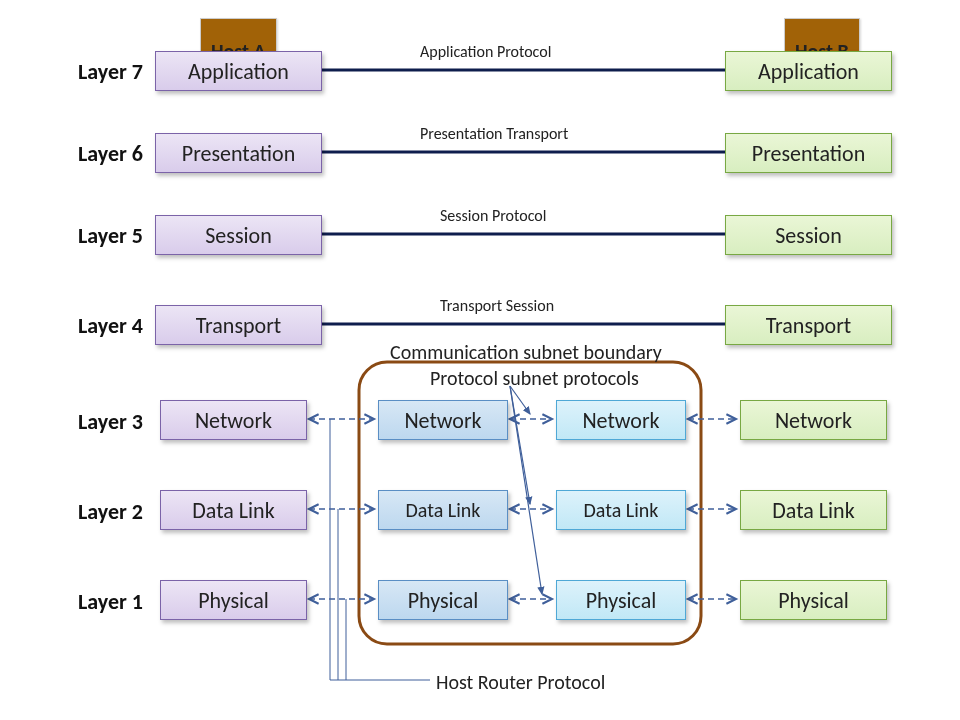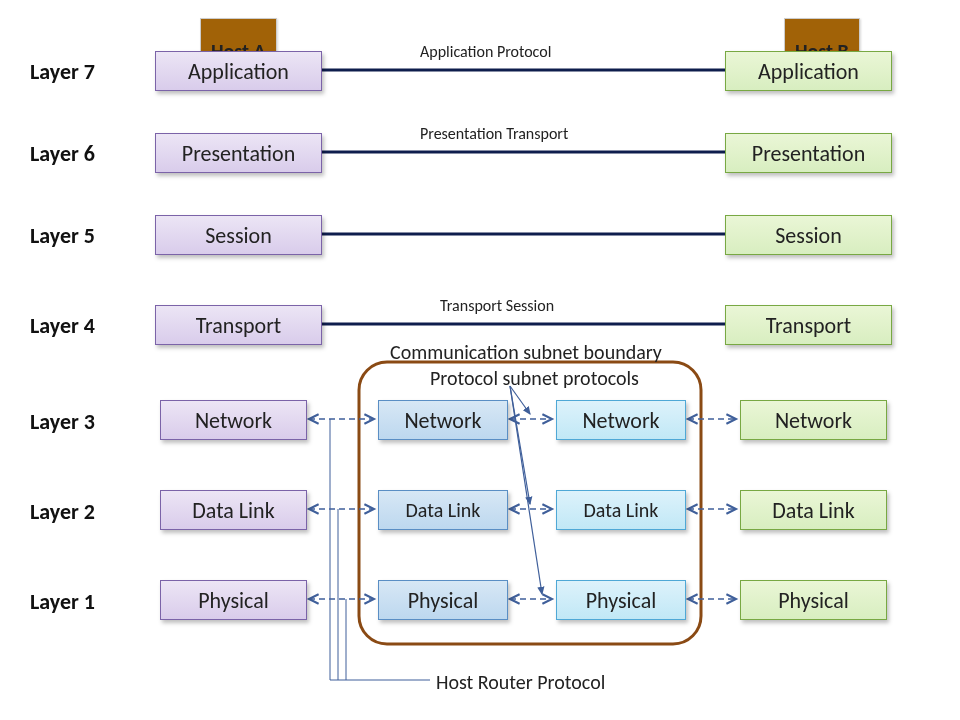--- a/index.html
+++ b/index.html
@@ -26,20 +26,21 @@
     border: 1px solid #ccc;
     padding: 20px 10px;
     color: #222;
     box-shadow: 1px 1px 2px rgba(0,0,0,0.15);
   }
   .layer-label {
     position: absolute;
     font-size: 22px;
     font-weight: 600;
     color: #111;
+    margin-left: 48px;
   }
   .nbox {
     position: absolute;
     height: 38px;
     border-width: 1px;
     border-style: solid;
     display: flex;
     align-items: center;
     justify-content: center;
     font-size: 22px;
@@ -130,20 +131,21 @@
   <div class="nbox purple" style="left:155px; top:51px; width:165px">Application</div>
   <div class="nbox green" style="left:725px; top:51px; width:165px">Application</div>
   <div class="proto-label" style="left:420px; top:42px; width:210px">Application Protocol</div>
 
   <div class="nbox purple" style="left:155px; top:133px; width:165px">Presentation</div>
   <div class="nbox green" style="left:725px; top:133px; width:165px">Presentation</div>
   <div class="proto-label" style="left:420px; top:124px; width:210px">Presentation Transport</div>
 
   <div class="nbox purple" style="left:155px; top:215px; width:165px">Session</div>
   <div class="nbox green" style="left:725px; top:215px; width:165px">Session</div>
+  <div class="proto-label" style="left:440px; top:206px; width:170px">Session  Protocol</div>
 
   <div class="nbox purple" style="left:155px; top:305px; width:165px">Transport</div>
   <div class="nbox green" style="left:725px; top:305px; width:165px">Transport</div>
   <div class="proto-label" style="left:440px; top:296px; width:180px">Transport  Session</div>
 
   <div class="note" style="left:390px; top:340px">Communication subnet boundary</div>
   <div class="note" style="left:430px; top:366px">Protocol subnet protocols</div>
 
   <div class="nbox purple" style="left:160px; top:400px; width:145px">Network</div>
   <div class="nbox blue1" style="left:378px; top:400px; width:128px">Network</div>

